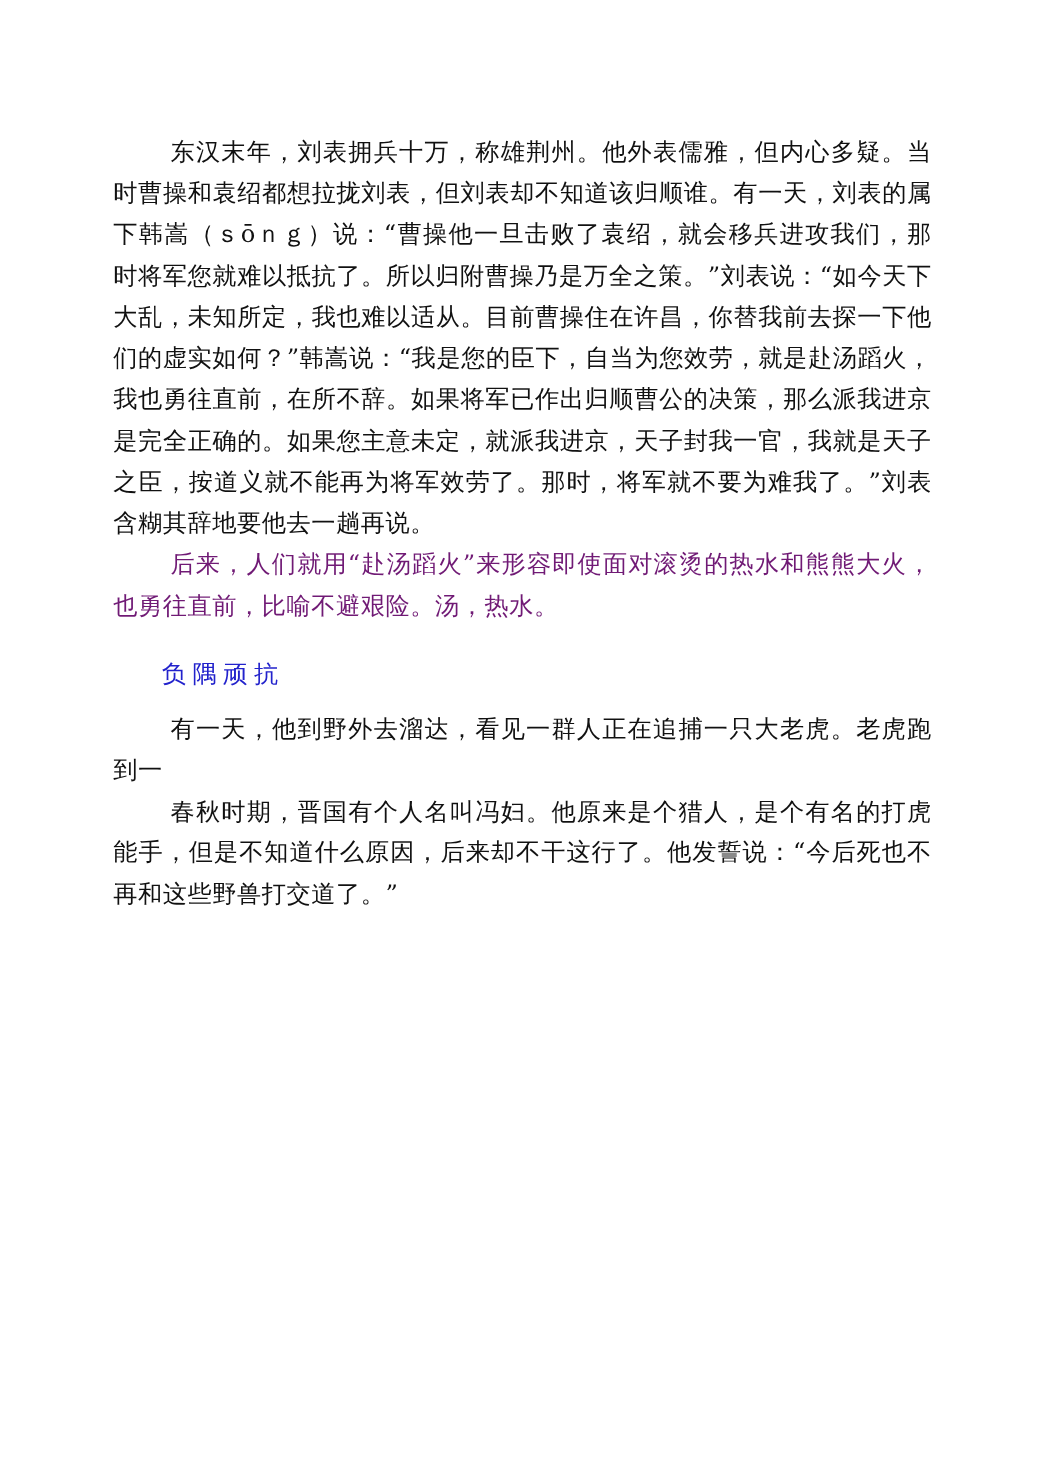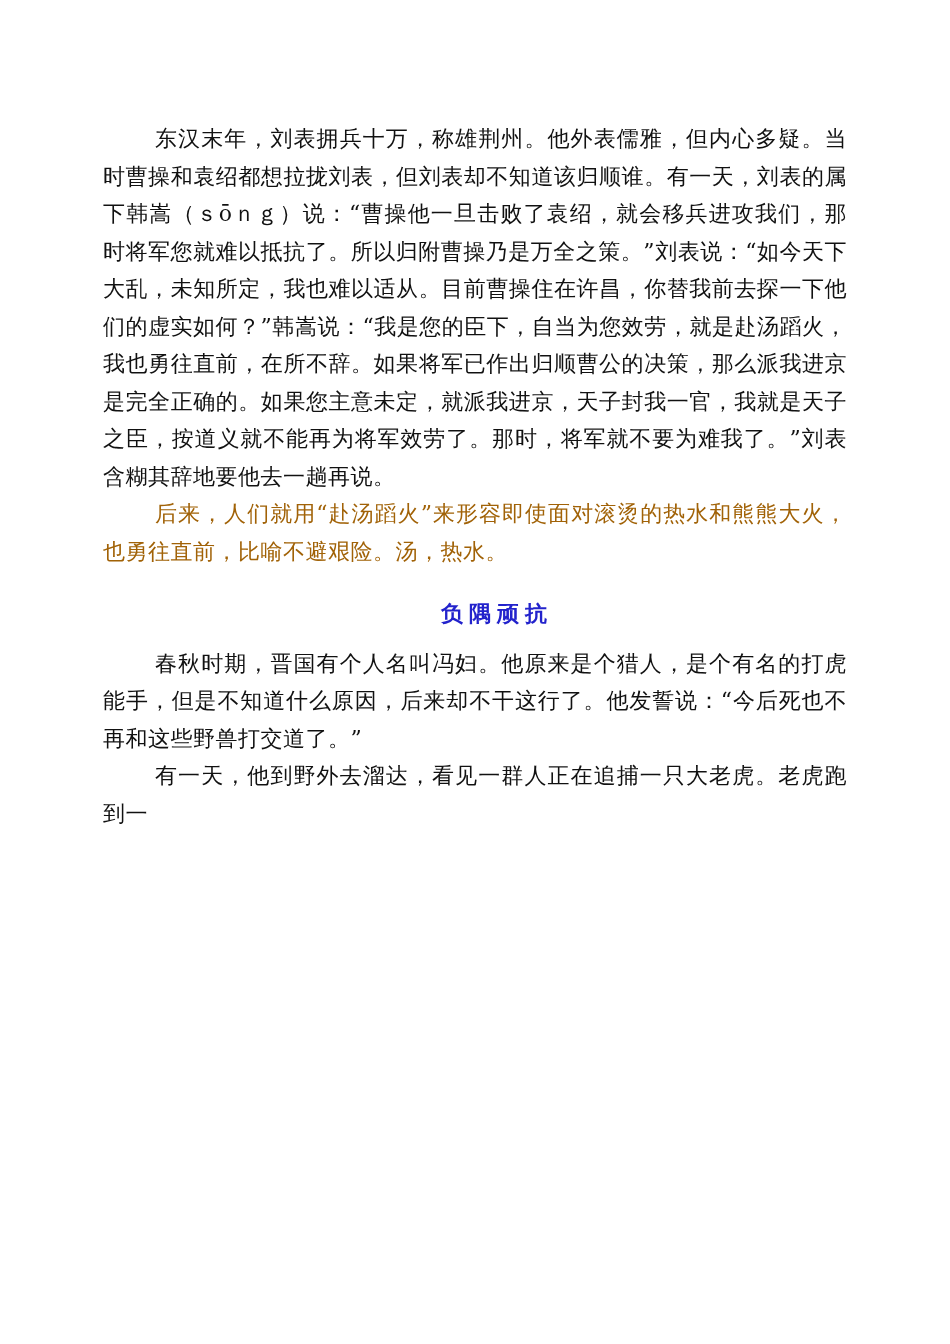--- a/index.html
+++ b/index.html
@@ -30,38 +30,38 @@
     text-align: justify;
     text-justify: inter-ideograph;
     text-indent: 52px;
     letter-spacing: 0.5px;
     word-break: break-all;
   }
   .story-heading {
     margin: 25px 0 12px 0;
     font-size: 22px;
     line-height: 37.5px;
-    font-weight: bold;
-    text-align: center;
+    font-weight: normal;
+    text-align: left;
     text-indent: 44px; 
     letter-spacing: 6px;
   }
 </style>
 </head>
 <body>
 
 <div class="page" style="background: rgb(255, 255, 255);">
   <div class="content">
 
     <p class="para" style="color: rgb(17, 17, 17);">东汉末年，刘表拥兵十万，称雄荆州。他外表儒雅，但内心多疑。当时曹操和袁绍都想拉拢刘表，但刘表却不知道该归顺谁。有一天，刘表的属下韩嵩（ｓōｎｇ）说：“曹操他一旦击败了袁绍，就会移兵进攻我们，那时将军您就难以抵抗了。所以归附曹操乃是万全之策。”刘表说：“如今天下大乱，未知所定，我也难以适从。目前曹操住在许昌，你替我前去探一下他们的虚实如何？”韩嵩说：“我是您的臣下，自当为您效劳，就是赴汤蹈火，我也勇往直前，在所不辞。如果将军已作出归顺曹公的决策，那么派我进京是完全正确的。如果您主意未定，就派我进京，天子封我一官，我就是天子之臣，按道义就不能再为将军效劳了。那时，将军就不要为难我了。”刘表含糊其辞地要他去一趟再说。</p>
 
 
-    <p class="para" style="color: #a16207;">后来，人们就用“赴汤蹈火”来形容即使面对滚烫的热水和熊熊大火，也勇往直前，比喻不避艰险。汤，热水。</p>
+    <p class="para" style="color: #701a75;">后来，人们就用“赴汤蹈火”来形容即使面对滚烫的热水和熊熊大火，也勇往直前，比喻不避艰险。汤，热水。</p>
 
     <h2 class="story-heading" style="color: rgb(34, 34, 204);">负隅顽抗</h2>
 
 
+    <p class="para" style="color: rgb(17, 17, 17);">有一天，他到野外去溜达，看见一群人正在追捕一只大老虎。老虎跑到一</p>
+
     <p class="para" style="color: rgb(17, 17, 17);">春秋时期，晋国有个人名叫冯妇。他原来是个猎人，是个有名的打虎能手，但是不知道什么原因，后来却不干这行了。他发誓说：“今后死也不再和这些野兽打交道了。”</p>
-
-    <p class="para" style="color: rgb(17, 17, 17);">有一天，他到野外去溜达，看见一群人正在追捕一只大老虎。老虎跑到一</p>
 
   </div>
 </div>
 
 </body></html>

